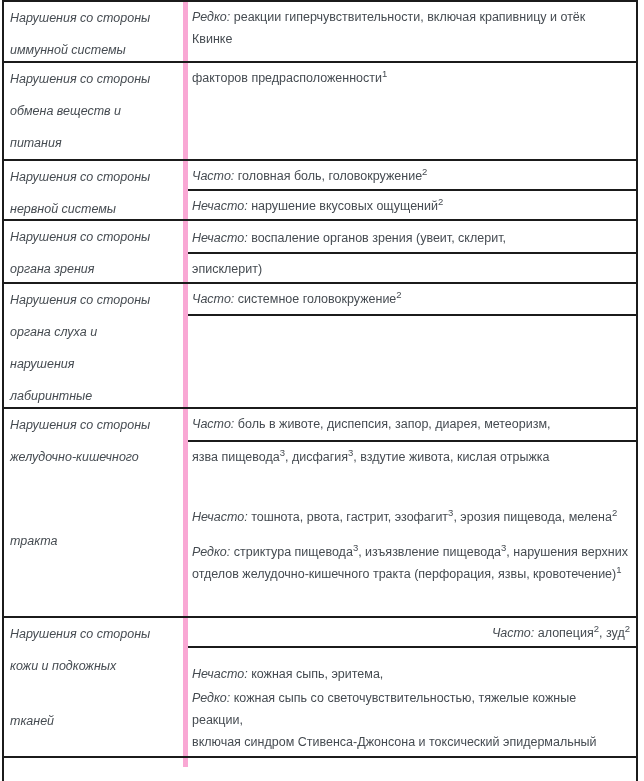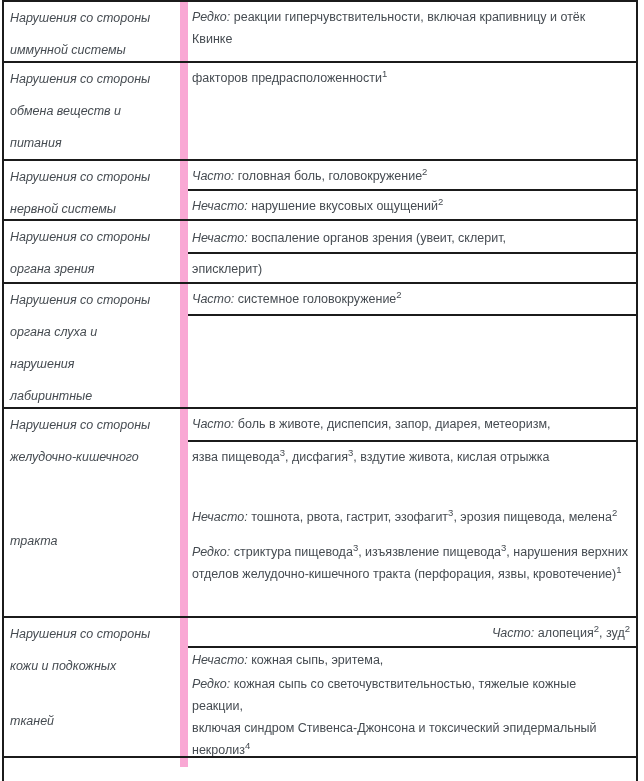--- a/index.html
+++ b/index.html
@@ -26,40 +26,40 @@
   .r1 { height: 98px; }
   .r2 { height: 60px; }
   .r3 { height: 63px; }
   .r4 { height: 125px; }
   .r5 { height: 209px; }
   .r6 { height: 140px; }
   .r7 { height: 9px; border-bottom: none; }
 
   .left {
     width: 184px; flex: 0 0 184px;
-    border-right: 8px solid #f9a8d4;
+    border-right: 5px solid #f9a8d4;
     padding: 0 4px 0 6px;
     font-style: italic;
     overflow: hidden;
   }
   .lline { line-height: 32px; white-space: nowrap; }
   .r5 .lline:nth-child(3) { margin-top: 52px; }
   .r6 .lline:nth-child(3) { margin-top: 23px; }
 
   .right { flex: 1 1 auto; display: flex; flex-direction: column; overflow: hidden; }
   .sub { padding: 4px 6px 0 4px; overflow: hidden; }
   .sub + .sub { border-top: 2px solid #1b1b1b; }
   .sub:last-child { flex: 1 1 auto; }
 
   .r2 .sub:first-child { height: 28px; flex: 0 0 28px; }
   .r3 .sub:first-child { height: 31px; flex: 0 0 31px; padding-top: 6px; }
   .r4 .sub:first-child { height: 30px; flex: 0 0 30px; }
   .r5 .sub:first-child { height: 31px; flex: 0 0 31px; }
   .r6 .sub:first-child { height: 28px; flex: 0 0 28px; text-align: right; }
-  .r6 .sub:nth-child(2) { padding-top: 1px; }
+  .r6 .sub:nth-child(2) { padding-top: 15px; }
 
   .para { margin: 0; line-height: 22px; }
   .r1 .para + .para { margin-top: 18px; }
   .r5 .sub:nth-child(2) .para:nth-child(2) { margin-top: 38px; }
   .r5 .sub:nth-child(2) .para:nth-child(3) { margin-top: 13px; }
   .r6 .sub:nth-child(2) .para + .para { margin-top: 2px; }
 
   .it { font-style: italic; }
   sup {
     font-size: 9.5px;

